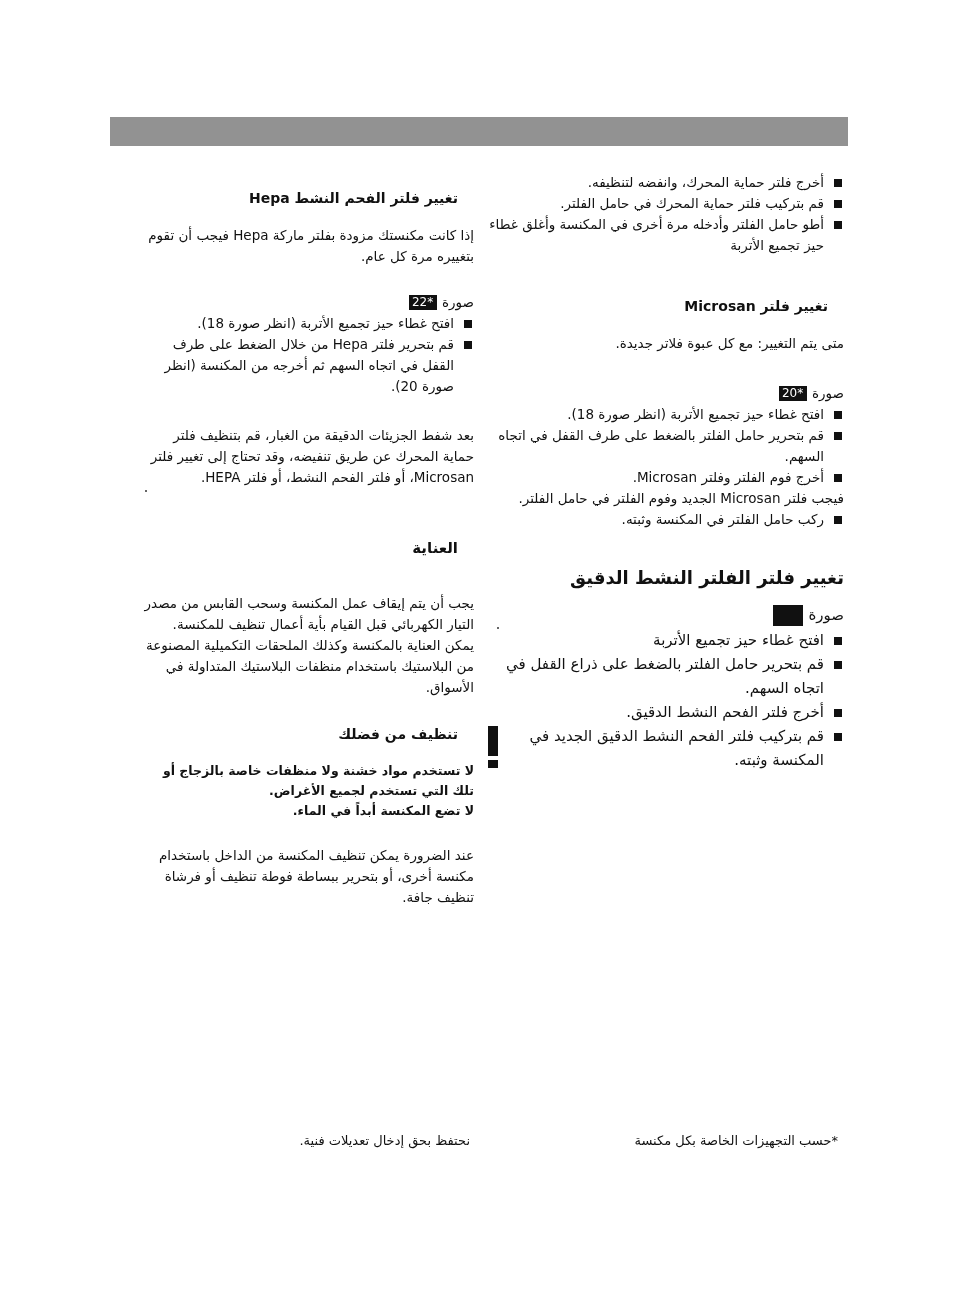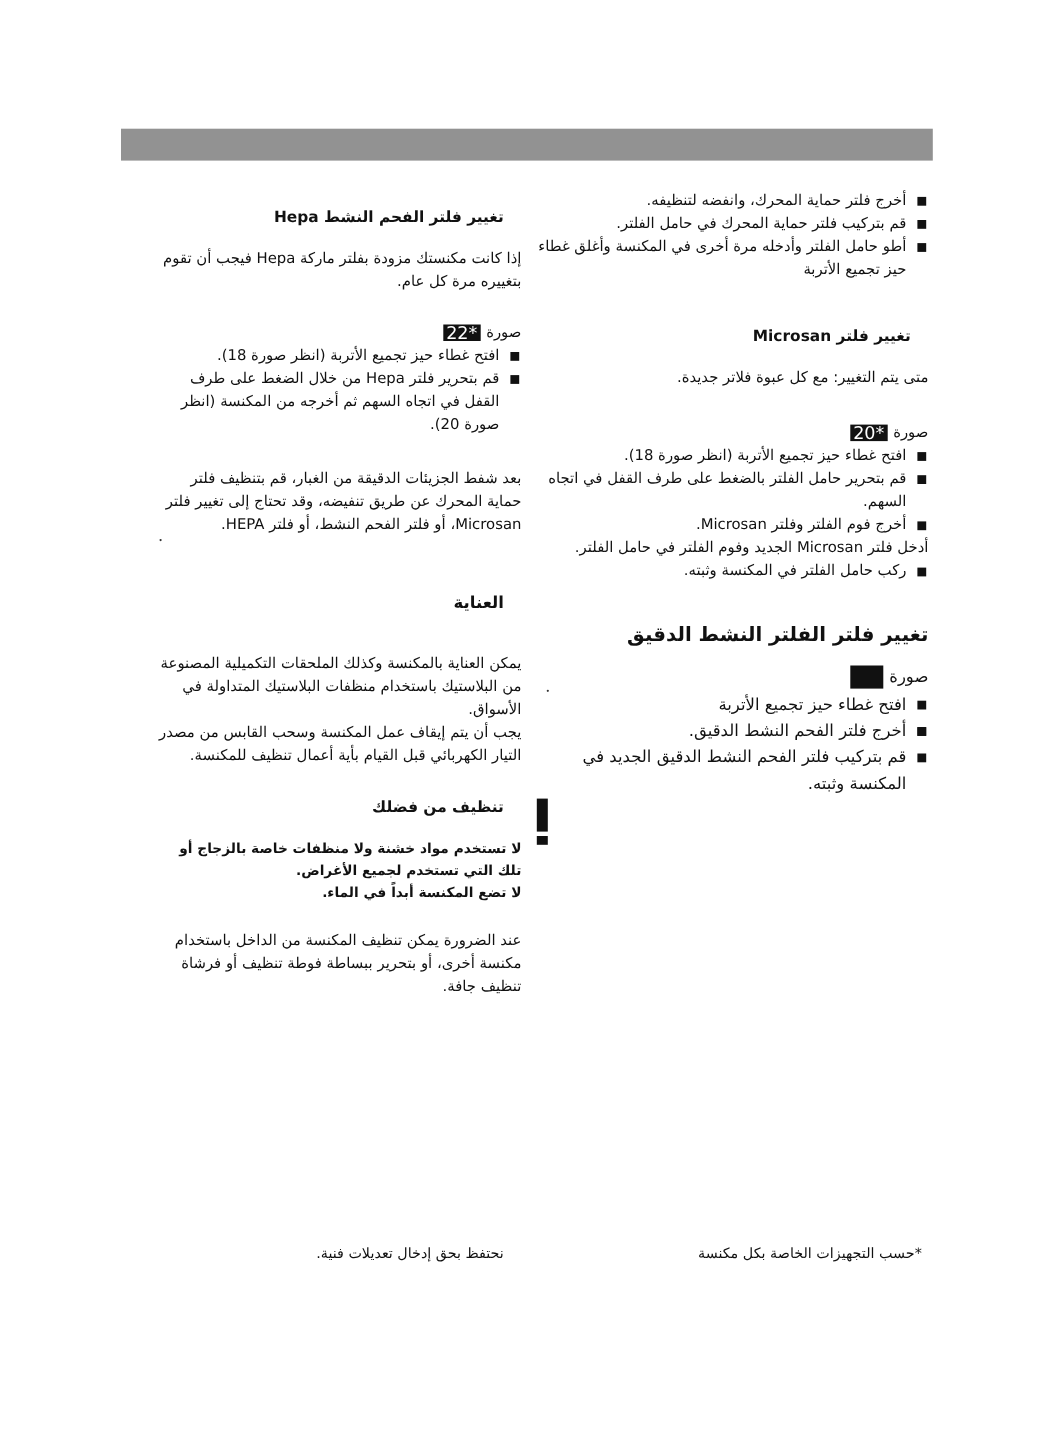--- a/index.html
+++ b/index.html
@@ -21,37 +21,37 @@
     .h-small { font-weight: bold; font-size: 14px; margin: 16px; line-height: 21px; }
     .h-large { font-size: 18px; font-weight: bold; margin: 0; line-height: 28px; letter-spacing: 0.3px; }
     p { margin: 0; }
     ul { list-style: none; margin: 0; padding: 0; }
     li { position: relative; padding-right: 20px; }
     li .bullet {
       position: absolute; right: 2px; top: 7px; width: 8px; height: 8px; background: #111;
     }
     .fig-label { display: flex; align-items: center; gap: 5px; margin: 0; line-height: 22px; }
     .fig-badge {
-      display: inline-block; background: #111; color: #fff; font-size: 16px; line-height: 15px;
+      display: inline-block; background: #111; color: #fff; font-size: 12px; line-height: 15px;
       padding: 0 3px; min-width: 22px; text-align: left; direction: ltr;
     }
     .fig-badge.empty { width: 30px; height: 21px; padding: 0; }
     .large-text { font-size: 15px; line-height: 24px; }
     .large-text li .bullet { top: 9px; }
     .sp10 { height: 10px; } .sp18 { height: 18px; } .sp24 { height: 24px; } .sp28 { height: 28px; } .sp34 { height: 34px; }
     .warning { position: relative; padding-right: 0; }
     .warning-icon {
       position: absolute; right: -24px; top: 2px; width: 10px; height: 40px;
     }
     .warning-icon .bar { position: absolute; left: 0; top: 0; width: 10px; height: 30px; background: #111; }
     .warning-icon .dot { position: absolute; left: 0; top: 34px; width: 10px; height: 8px; background: #111; }
     .warning-body { font-weight: bold; font-size: 12.5px; line-height: 20px; }
     .footer-note { position: absolute; top: 1133px; font-size: 13px; direction: rtl; }
     .footer-right { right: 120px; }
-    .footer-left { right: 500px; }
+    .footer-left { right: 488px; }
     .dot-mark { position: absolute; width: 2px; height: 2px; background: #333; border-radius: 1px; }
   </style>
 </head>
 <body>
 
 <div class="header-bar"></div>
 
 <div class="col col-right">
   <ul>
     <li><span class="bullet"></span><span>أخرج فلتر حماية المحرك، وانفضه لتنظيفه.</span></li>
@@ -63,34 +63,34 @@
   <p>متى يتم التغيير: مع كل عبوة فلاتر جديدة.</p>
   <div class="sp28"></div>
   <div class="fig-label">
     <span>صورة</span>
     <span class="fig-badge">20*</span>
   </div>
   <ul>
     <li><span class="bullet"></span><span>افتح غطاء حيز تجميع الأتربة (انظر صورة 18).</span></li>
     <li><span class="bullet"></span><span>قم بتحرير حامل الفلتر بالضغط على طرف القفل في اتجاه السهم.</span></li>
     <li><span class="bullet"></span><span>أخرج فوم الفلتر وفلتر Microsan.</span></li>
-    <li style="padding-right:0"><span>أدخل فلتر Microsan الجديد وفوم الفلتر في حامل الفلتر.</span></li>
+    <li style="padding-right:0"><span>فيجب فلتر Microsan الجديد وفوم الفلتر في حامل الفلتر.</span></li>
     <li><span class="bullet"></span><span>ركب حامل الفلتر في المكنسة وثبته.</span></li>
   </ul>
   <div class="sp34"></div>
   <div class="large-text">
     <h2 class="h-large">تغيير فلتر الفلتر النشط الدقيق</h2>
     <div class="sp10"></div>
     <div class="fig-label" style="font-size:15px;line-height:26px">
       <span>صورة</span>
       <span class="fig-badge empty"></span>
     </div>
     <ul>
       <li><span class="bullet"></span><span>افتح غطاء حيز تجميع الأتربة</span></li>
-      <li><span class="bullet"></span></li>
+      <li><span class="bullet"></span><span>قم بتحرير حامل الفلتر بالضغط على ذراع القفل في اتجاه السهم.</span></li>
       <li><span class="bullet"></span><span>أخرج فلتر الفحم النشط الدقيق.</span></li>
       <li><span class="bullet"></span><span>قم بتركيب فلتر الفحم النشط الدقيق الجديد في المكنسة وثبته.</span></li>
     </ul>
   </div>
 </div>
 
 <div class="col col-left">
   <h3 class="h-small">تغيير فلتر الفحم النشط Hepa</h3>
   <p>إذا كانت مكنستك مزودة بفلتر ماركة Hepa فيجب أن تقوم بتغييره مرة كل عام.</p>
   <div class="sp24"></div>
@@ -100,22 +100,22 @@
   </div>
   <ul>
     <li><span class="bullet"></span><span>افتح غطاء حيز تجميع الأتربة (انظر صورة 18).</span></li>
     <li><span class="bullet"></span><span>قم بتحرير فلتر Hepa من خلال الضغط على طرف القفل في اتجاه السهم ثم أخرجه من المكنسة (انظر صورة 20).</span></li>
   </ul>
   <div class="sp28"></div>
   <p>بعد شفط الجزيئات الدقيقة من الغبار، قم بتنظيف فلتر حماية المحرك عن طريق تنفيضه، وقد تحتاج إلى تغيير فلتر Microsan، أو فلتر الفحم النشط، أو فلتر HEPA.</p>
   <div class="sp34"></div>
   <h3 class="h-small" style="font-size:15px">العناية</h3>
   <div class="sp18"></div>
+  <p>يجب أن يتم إيقاف عمل المكنسة وسحب القابس من مصدر التيار الكهربائي قبل القيام بأية أعمال تنظيف للمكنسة.</p>
   <p>يمكن العناية بالمكنسة وكذلك الملحقات التكميلية المصنوعة من البلاستيك باستخدام منظفات البلاستيك المتداولة في الأسواق.</p>
-  <p>يجب أن يتم إيقاف عمل المكنسة وسحب القابس من مصدر التيار الكهربائي قبل القيام بأية أعمال تنظيف للمكنسة.</p>
   <div class="sp10"></div>
   <div class="warning">
     <div class="warning-icon">
       <div class="bar"></div>
         <div class="dot"></div>
     </div>
     <h3 class="h-small">تنظيف من فضلك</h3>
     <p class="warning-body">لا تستخدم مواد خشنة ولا منظفات خاصة بالزجاج أو تلك التي تستخدم لجميع الأغراض.</p>
     <p class="warning-body">لا تضع المكنسة أبداً في الماء.</p>
   </div>

